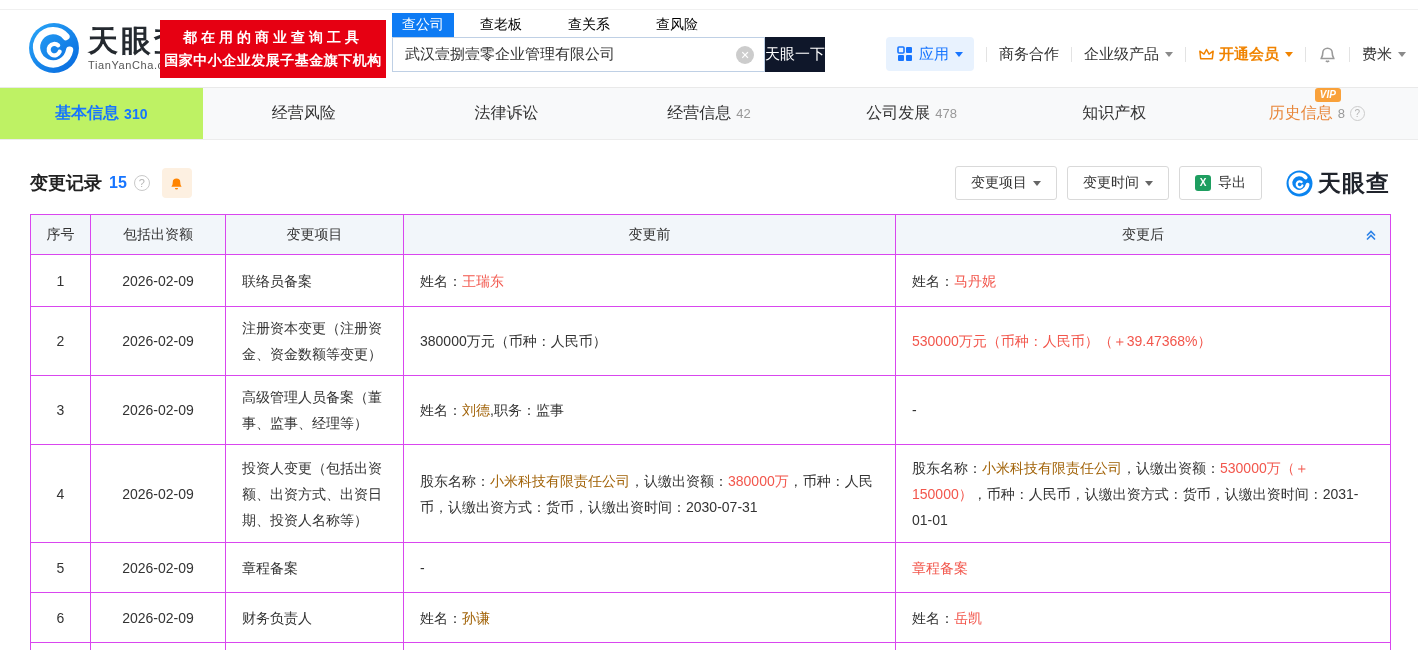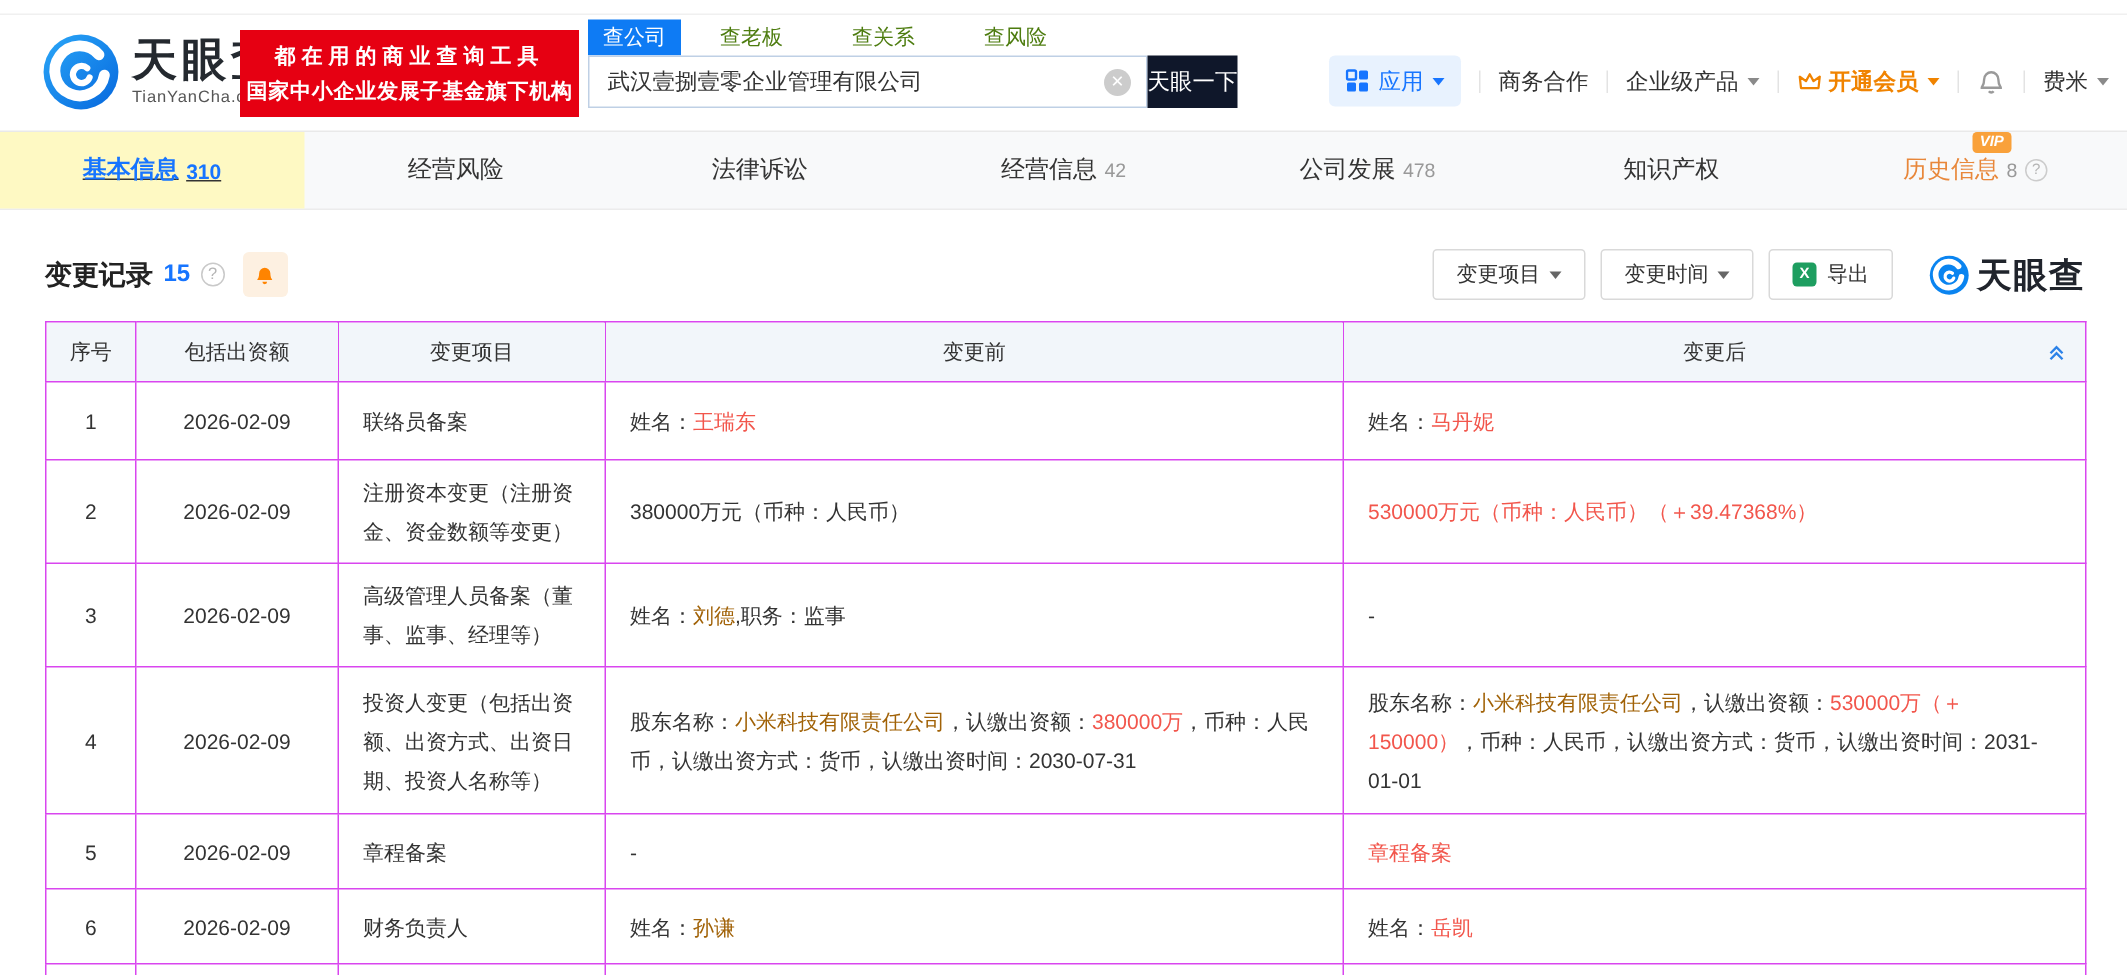--- a/index.html
+++ b/index.html
@@ -16,21 +16,21 @@
   .logo-text { margin-left:8px; }
   .logo-text .cn { font-size:30px; font-weight:bold; color:#24292f; letter-spacing:3px; line-height:32px; }
   .logo-text .en { font-size:11px; color:#555; letter-spacing:.6px; margin-top:2px; }
 
   .slogan { position:absolute; left:160px; top:10px; width:226px; height:58px; background:#e60012;
     color:#fff; display:flex; flex-direction:column; justify-content:center; align-items:center; }
   .slogan .l1 { font-size:14px; font-weight:bold; letter-spacing:4px; }
   .slogan .l2 { font-size:14px; font-weight:bold; letter-spacing:.5px; margin-top:5px; }
 
   .search-tabs { position:absolute; left:392px; top:2px; height:25px; display:flex; align-items:flex-end; }
-  .search-tab { font-size:14px; color:#4d7c0f; margin-right:26px; padding:3px 10px; cursor:pointer; }
+  .search-tab { font-size:14px; color:#000000; margin-right:26px; padding:3px 10px; cursor:pointer; }
   .search-tab.active { background:#0e7bf4; color:#fff; margin-right:16px; }
 
   .search-input-wrap { position:absolute; left:392px; top:27px; width:373px; height:35px;
     border:1px solid #bfd0e5; display:flex; align-items:center; background:#fff; }
   .search-input { flex:1; border:none; outline:none; font-size:15px; color:#333; padding:0 10px 0 12px;
     font-family:inherit; background:transparent; }
   .clear-icon { width:18px; height:18px; border-radius:50%; background:#ccc; color:#fff; font-size:11px;
     line-height:18px; text-align:center; margin-right:10px; cursor:pointer; flex:none; }
   .search-btn { position:absolute; left:765px; top:27px; width:60px; height:35px; background:#0f172a;
     color:#fff; font-size:15px; border:none; cursor:pointer; font-family:inherit; }
@@ -43,21 +43,21 @@
   .nav-item { cursor:pointer; display:flex; align-items:center; }
   .vip-link { color:#f08300; font-weight:bold; display:flex; align-items:center; cursor:pointer; }
   .vip-link svg { margin-right:4px; }
   .caret { width:0; height:0; border:4px solid transparent; border-top:5px solid #8a8a8a; margin-left:6px; margin-top:5px; }
   .caret.blue { border-top-color:#1775ff; }
   .caret.orange { border-top-color:#f08300; }
 
   
   .page-tabs { display:flex; height:52px; background:#f8f9fa; border-bottom:1px solid #ececec; }
   .page-tab { flex:1; display:flex; align-items:center; justify-content:center; font-size:16px; color:#333; cursor:pointer; }
-  .page-tab.active { background:#fef9c3;text-decoration:underline; }
+  .page-tab.active { background:#bef264; }
   .page-tab.active .t-label, .page-tab.active .t-count { color:#1775ff; font-weight:bold; }
   .page-tab.orange .t-label { color:#e8873a; }
   .tab-inner { position:relative; display:flex; align-items:center; }
   .t-count { font-size:13px; color:#999; margin-left:5px; font-weight:normal; }
   .page-tab.active .t-count { font-size:14px; }
   .vip-badge { position:absolute; top:-15px; right:24px; background:#f9a13a; color:#fff; font-size:10px;
     font-weight:bold; font-style:italic; padding:1px 5px 2px; border-radius:3px; line-height:11px; }
   .vip-badge:after { content:""; position:absolute; left:4px; bottom:-3px; border:3px solid transparent; border-top-color:#f9a13a; }
   .tab-help { width:15px; height:15px; border:1px solid #ccc; border-radius:50%; color:#b5b5b5;
     font-size:10px; line-height:14px; text-align:center; margin-left:5px; }

